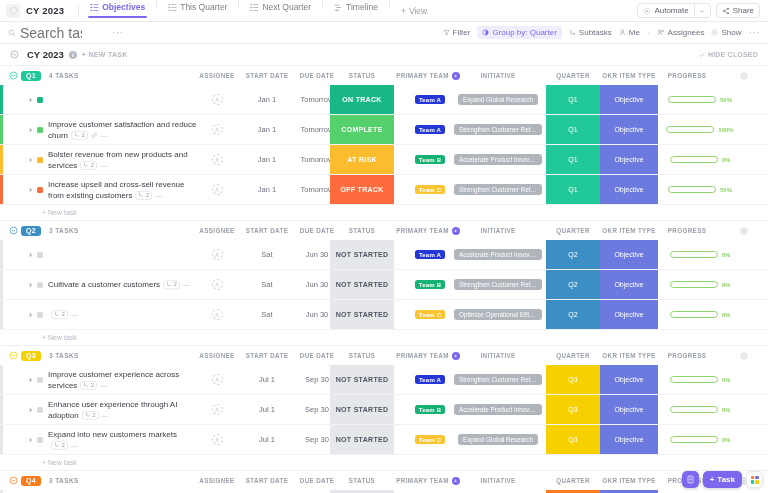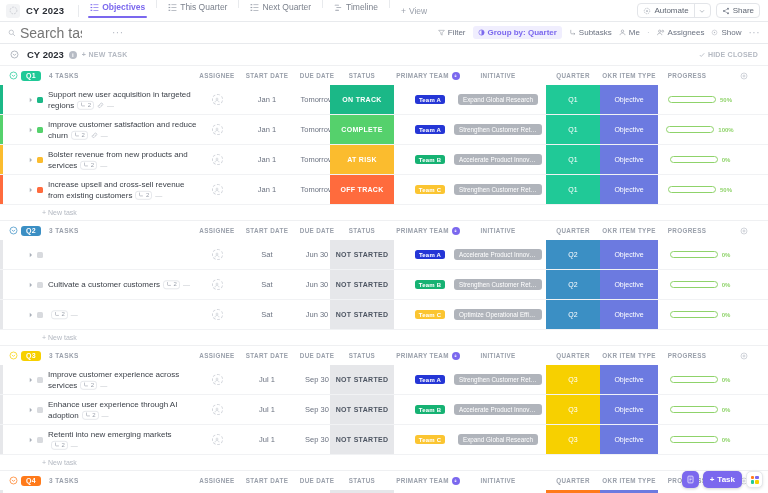--- a/index.html
+++ b/index.html
@@ -57,21 +57,21 @@
     border:none; outline:none; font-size:14px; color:#60646c; width:62px;
     font-family:"Liberation Sans", sans-serif; background:transparent;
   }
   .dots { color:#b4b9c2; font-size:10px; letter-spacing:.5px; cursor:pointer; }
   .fb-right { margin-left:auto; display:flex; align-items:center; gap:7px; }
   .fb-item {
     display:flex; align-items:center; gap:3px; font-size:8px; color:#6b7280;
     white-space:nowrap; cursor:pointer;
   }
   .fb-item.chip {
-    background:#f0eefe; color:#7b68ee; border-radius:3px; padding:2px 5px; font-weight:bold;justify-content:center;
+    background:#f0eefe; color:#7b68ee; border-radius:3px; padding:2px 5px; font-weight:normal;justify-content:center;
   }
   .fb-sep { color:#c9ccd2; font-size:8px; }
 
   
   .listwrap {
     position:absolute; top:44px; left:0; right:0; bottom:0; overflow:hidden; background:#fff;
   }
   .proj-head {
     height:22px; display:flex; align-items:center; padding:0 10px; gap:5px;
     border-bottom:1px solid #eff0f2;
@@ -382,21 +382,63 @@
                 </svg>
               </div>
             </div>
           </div>
           <div class="row">
             <div class="rowbar" style="background:#1bb887"></div>
             <svg class="expand" viewBox="0 0 12 12">
               <path d="M3.5 1.5 L8 6 L3.5 10.5" fill="#a8aeb8"></path>
             </svg>
             <div class="statusdot" style="background:#1bb887"></div>
-            <div class="tname"><span>Support new user acquisition in targeted regions</span><span class="meta">
+            <div class="cell" style="left:196px;width:42px">
+              <div class="avatar-ph">
+                <svg width="6" height="6" viewBox="0 0 16 16">
+                  <circle cx="8" cy="5.5" r="2.6" fill="none" stroke="#c3c7ce" stroke-width="1.6"></circle>
+                  <path d="M2.8 14c0-2.9 2.3-4.6 5.2-4.6s5.2 1.7 5.2 4.6" fill="none" stroke="#c3c7ce" stroke-width="1.6"></path>
+                </svg>
+              </div>
+            </div>
+            <div class="cell" style="left:238px;width:58px">
+              <span>Jan 1</span>
+            </div>
+            <div class="cell" style="left:288px;width:58px">
+              <span>Tomorrow</span>
+            </div>
+            <div class="cell status-cell" style="left:330px;width:64px;background:#1bb887;color:#ffffff">
+              <span>ON TRACK</span>
+            </div>
+            <div class="cell" style="left:396px;width:68px">
+              <span class="team-chip" style="background:#2536d6">Team A</span>
+            </div>
+            <div class="cell" style="left:450px;width:96px">
+              <span class="init-chip">Expand Global Research</span>
+            </div>
+            <div class="cell qtr-cell" style="left:546px;width:54px;background:#20c997">
+              <span>Q1</span>
+            </div>
+            <div class="cell okr-cell" style="left:600px;width:58px;background:#6c7ae0">
+              <span>Objective</span>
+            </div>
+            <div class="cell" style="left:658px;width:84px">
+              <span class="prog-wrap">
+                <span class="prog-track"><span class="prog-fill" style="width:50%"></span></span>
+                <span class="prog-label">50%</span>
+              </span>
+            </div>
+          </div>
+          <div class="row">
+            <div class="rowbar" style="background:#55d16c"></div>
+            <svg class="expand" viewBox="0 0 12 12">
+              <path d="M3.5 1.5 L8 6 L3.5 10.5" fill="#a8aeb8"></path>
+            </svg>
+            <div class="statusdot" style="background:#55d16c"></div>
+            <div class="tname"><span>Improve customer satisfaction and reduce churn</span><span class="meta">
                 <span class="sub-chip">
                   <svg width="6" height="6" viewBox="0 0 16 16">
                     <path d="M4 2v7a2 2 0 0 0 2 2h7" fill="none" stroke="#9aa0ab" stroke-width="1.6"></path>
                   </svg>
                   <span>2</span>
                 </span>
                 <span class="link-chip">
                   <svg width="7" height="7" viewBox="0 0 16 16">
                     <path d="M6.5 9.5a3 3 0 0 1 0-4l2-2a3 3 0 0 1 4.2 4.2l-1 1" fill="none" stroke="#b4b9c2" stroke-width="1.4"></path>
                     <path d="M9.5 6.5a3 3 0 0 1 0 4l-2 2a3 3 0 0 1-4.2-4.2l1-1" fill="none" stroke="#b4b9c2" stroke-width="1.4"></path>
@@ -411,106 +453,100 @@
                   <path d="M2.8 14c0-2.9 2.3-4.6 5.2-4.6s5.2 1.7 5.2 4.6" fill="none" stroke="#c3c7ce" stroke-width="1.6"></path>
                 </svg>
               </div>
             </div>
             <div class="cell" style="left:238px;width:58px">
               <span>Jan 1</span>
             </div>
             <div class="cell" style="left:288px;width:58px">
               <span>Tomorrow</span>
             </div>
-            <div class="cell status-cell" style="left:330px;width:64px;background:#1bb887;color:#ffffff">
-              <span>ON TRACK</span>
+            <div class="cell status-cell" style="left:330px;width:64px;background:#55d16c;color:#ffffff">
+              <span>COMPLETE</span>
             </div>
             <div class="cell" style="left:396px;width:68px">
               <span class="team-chip" style="background:#2536d6">Team A</span>
             </div>
             <div class="cell" style="left:450px;width:96px">
-              <span class="init-chip">Expand Global Research</span>
+              <span class="init-chip">Strengthen Customer Retenti...</span>
             </div>
             <div class="cell qtr-cell" style="left:546px;width:54px;background:#20c997">
               <span>Q1</span>
             </div>
             <div class="cell okr-cell" style="left:600px;width:58px;background:#6c7ae0">
               <span>Objective</span>
             </div>
             <div class="cell" style="left:658px;width:84px">
               <span class="prog-wrap">
-                <span class="prog-track"><span class="prog-fill" style="width:50%"></span></span>
-                <span class="prog-label">50%</span>
+                <span class="prog-track"><span class="prog-fill" style="width:100%"></span></span>
+                <span class="prog-label">100%</span>
               </span>
             </div>
           </div>
           <div class="row">
-            <div class="rowbar" style="background:#55d16c"></div>
+            <div class="rowbar" style="background:#fbbc2e"></div>
             <svg class="expand" viewBox="0 0 12 12">
               <path d="M3.5 1.5 L8 6 L3.5 10.5" fill="#a8aeb8"></path>
             </svg>
-            <div class="statusdot" style="background:#55d16c"></div>
-            <div class="tname"><span>Improve customer satisfaction and reduce churn</span><span class="meta">
+            <div class="statusdot" style="background:#fbbc2e"></div>
+            <div class="tname"><span>Bolster revenue from new products and services</span><span class="meta">
                 <span class="sub-chip">
                   <svg width="6" height="6" viewBox="0 0 16 16">
                     <path d="M4 2v7a2 2 0 0 0 2 2h7" fill="none" stroke="#9aa0ab" stroke-width="1.6"></path>
                   </svg>
                   <span>2</span>
-                </span>
-                <span class="link-chip">
-                  <svg width="7" height="7" viewBox="0 0 16 16">
-                    <path d="M6.5 9.5a3 3 0 0 1 0-4l2-2a3 3 0 0 1 4.2 4.2l-1 1" fill="none" stroke="#b4b9c2" stroke-width="1.4"></path>
-                    <path d="M9.5 6.5a3 3 0 0 1 0 4l-2 2a3 3 0 0 1-4.2-4.2l1-1" fill="none" stroke="#b4b9c2" stroke-width="1.4"></path>
-                  </svg>
                 </span>
                 <span class="dash">—</span>
               </span></div>
             <div class="cell" style="left:196px;width:42px">
               <div class="avatar-ph">
                 <svg width="6" height="6" viewBox="0 0 16 16">
                   <circle cx="8" cy="5.5" r="2.6" fill="none" stroke="#c3c7ce" stroke-width="1.6"></circle>
                   <path d="M2.8 14c0-2.9 2.3-4.6 5.2-4.6s5.2 1.7 5.2 4.6" fill="none" stroke="#c3c7ce" stroke-width="1.6"></path>
                 </svg>
               </div>
             </div>
             <div class="cell" style="left:238px;width:58px">
               <span>Jan 1</span>
             </div>
             <div class="cell" style="left:288px;width:58px">
               <span>Tomorrow</span>
             </div>
-            <div class="cell status-cell" style="left:330px;width:64px;background:#55d16c;color:#ffffff">
-              <span>COMPLETE</span>
+            <div class="cell status-cell" style="left:330px;width:64px;background:#fbbc2e;color:#ffffff">
+              <span>AT RISK</span>
             </div>
             <div class="cell" style="left:396px;width:68px">
-              <span class="team-chip" style="background:#2536d6">Team A</span>
+              <span class="team-chip" style="background:#16b273">Team B</span>
             </div>
             <div class="cell" style="left:450px;width:96px">
-              <span class="init-chip">Strengthen Customer Retenti...</span>
+              <span class="init-chip">Accelerate Product Innovation</span>
             </div>
             <div class="cell qtr-cell" style="left:546px;width:54px;background:#20c997">
               <span>Q1</span>
             </div>
             <div class="cell okr-cell" style="left:600px;width:58px;background:#6c7ae0">
               <span>Objective</span>
             </div>
             <div class="cell" style="left:658px;width:84px">
               <span class="prog-wrap">
-                <span class="prog-track"><span class="prog-fill" style="width:100%"></span></span>
-                <span class="prog-label">100%</span>
+                <span class="prog-track"><span class="prog-fill" style="width:0%"></span></span>
+                <span class="prog-label">0%</span>
               </span>
             </div>
           </div>
           <div class="row">
-            <div class="rowbar" style="background:#fbbc2e"></div>
+            <div class="rowbar" style="background:#ff6b3d"></div>
             <svg class="expand" viewBox="0 0 12 12">
               <path d="M3.5 1.5 L8 6 L3.5 10.5" fill="#a8aeb8"></path>
             </svg>
-            <div class="statusdot" style="background:#fbbc2e"></div>
-            <div class="tname"><span>Bolster revenue from new products and services</span><span class="meta">
+            <div class="statusdot" style="background:#ff6b3d"></div>
+            <div class="tname"><span>Increase upsell and cross-sell revenue from existing customers</span><span class="meta">
                 <span class="sub-chip">
                   <svg width="6" height="6" viewBox="0 0 16 16">
                     <path d="M4 2v7a2 2 0 0 0 2 2h7" fill="none" stroke="#9aa0ab" stroke-width="1.6"></path>
                   </svg>
                   <span>2</span>
                 </span>
                 <span class="dash">—</span>
               </span></div>
             <div class="cell" style="left:196px;width:42px">
               <div class="avatar-ph">
@@ -519,104 +555,252 @@
                   <path d="M2.8 14c0-2.9 2.3-4.6 5.2-4.6s5.2 1.7 5.2 4.6" fill="none" stroke="#c3c7ce" stroke-width="1.6"></path>
                 </svg>
               </div>
             </div>
             <div class="cell" style="left:238px;width:58px">
               <span>Jan 1</span>
             </div>
             <div class="cell" style="left:288px;width:58px">
               <span>Tomorrow</span>
             </div>
-            <div class="cell status-cell" style="left:330px;width:64px;background:#fbbc2e;color:#ffffff">
-              <span>AT RISK</span>
+            <div class="cell status-cell" style="left:330px;width:64px;background:#ff6b3d;color:#ffffff">
+              <span>OFF TRACK</span>
             </div>
             <div class="cell" style="left:396px;width:68px">
-              <span class="team-chip" style="background:#16b273">Team B</span>
+              <span class="team-chip" style="background:#fbc531">Team C</span>
+            </div>
+            <div class="cell" style="left:450px;width:96px">
+              <span class="init-chip">Strengthen Customer Retenti...</span>
+            </div>
+            <div class="cell qtr-cell" style="left:546px;width:54px;background:#20c997">
+              <span>Q1</span>
+            </div>
+            <div class="cell okr-cell" style="left:600px;width:58px;background:#6c7ae0">
+              <span>Objective</span>
+            </div>
+            <div class="cell" style="left:658px;width:84px">
+              <span class="prog-wrap">
+                <span class="prog-track"><span class="prog-fill" style="width:50%"></span></span>
+                <span class="prog-label">50%</span>
+              </span>
+            </div>
+          </div>
+          <div class="newtask-row">
+            <span>+ New task</span>
+          </div>
+        </div>
+        <div class="group">
+          <div class="grp-head">
+            <svg class="chev" viewBox="0 0 16 16">
+              <circle cx="8" cy="8" r="6.2" fill="none" stroke="#3b8fc4" stroke-width="1.3"></circle>
+              <path d="M5.2 6.8 L8 9.6 L10.8 6.8" fill="none" stroke="#3b8fc4" stroke-width="1.3"></path>
+            </svg>
+            <span class="grp-badge" style="background:#3b8fc4">Q2</span>
+            <span class="grp-count">3 TASKS</span>
+            <div class="hdr-cells">
+              <div class="hdr-cell" style="left:196px;width:42px">
+                <span>ASSIGNEE</span>
+              </div>
+              <div class="hdr-cell" style="left:238px;width:58px">
+                <span>START DATE</span>
+              </div>
+              <div class="hdr-cell" style="left:288px;width:58px">
+                <span>DUE DATE</span>
+              </div>
+              <div class="hdr-cell" style="left:330px;width:64px">
+                <span>STATUS</span>
+              </div>
+              <div class="hdr-cell" style="left:392px;width:72px">
+                <span>PRIMARY TEAM</span>
+                <span class="teamdot">
+                  <svg width="5" height="5" viewBox="0 0 12 12">
+                    <circle cx="6" cy="6" r="5" fill="#7b68ee"></circle>
+                    <path d="M4 6.2h4v3h-4z" fill="#fff"></path>
+                    <path d="M4.9 6.2V5a1.1 1.1 0 0 1 2.2 0v1.2" fill="none" stroke="#fff" stroke-width=".9"></path>
+                  </svg>
+                </span>
+              </div>
+              <div class="hdr-cell" style="left:450px;width:96px">
+                <span>INITIATIVE</span>
+              </div>
+              <div class="hdr-cell" style="left:546px;width:54px">
+                <span>QUARTER</span>
+              </div>
+              <div class="hdr-cell" style="left:600px;width:58px">
+                <span>OKR ITEM TYPE</span>
+              </div>
+              <div class="hdr-cell" style="left:652px;width:70px">
+                <span>PROGRESS</span>
+              </div>
+              <div class="hdr-cell" style="left:735px;width:18px">
+                <svg width="8" height="8" viewBox="0 0 16 16">
+                  <circle cx="8" cy="8" r="6" fill="none" stroke="#b4b9c2" stroke-width="1.2"></circle>
+                  <path d="M8 5v6M5 8h6" stroke="#b4b9c2" stroke-width="1.2"></path>
+                </svg>
+              </div>
+            </div>
+          </div>
+          <div class="row">
+            <div class="rowbar" style="background:#e6e7ea"></div>
+            <svg class="expand" viewBox="0 0 12 12">
+              <path d="M3.5 1.5 L8 6 L3.5 10.5" fill="#a8aeb8"></path>
+            </svg>
+            <div class="statusdot" style="background:#d8dade"></div>
+            <div class="cell" style="left:196px;width:42px">
+              <div class="avatar-ph">
+                <svg width="6" height="6" viewBox="0 0 16 16">
+                  <circle cx="8" cy="5.5" r="2.6" fill="none" stroke="#c3c7ce" stroke-width="1.6"></circle>
+                  <path d="M2.8 14c0-2.9 2.3-4.6 5.2-4.6s5.2 1.7 5.2 4.6" fill="none" stroke="#c3c7ce" stroke-width="1.6"></path>
+                </svg>
+              </div>
+            </div>
+            <div class="cell" style="left:238px;width:58px">
+              <span>Sat</span>
+            </div>
+            <div class="cell" style="left:288px;width:58px">
+              <span>Jun 30</span>
+            </div>
+            <div class="cell status-cell" style="left:330px;width:64px;background:#e6e7ea;color:#4d5562">
+              <span>NOT STARTED</span>
+            </div>
+            <div class="cell" style="left:396px;width:68px">
+              <span class="team-chip" style="background:#2536d6">Team A</span>
             </div>
             <div class="cell" style="left:450px;width:96px">
               <span class="init-chip">Accelerate Product Innovation</span>
             </div>
-            <div class="cell qtr-cell" style="left:546px;width:54px;background:#20c997">
-              <span>Q1</span>
+            <div class="cell qtr-cell" style="left:546px;width:54px;background:#3b8fc4">
+              <span>Q2</span>
             </div>
             <div class="cell okr-cell" style="left:600px;width:58px;background:#6c7ae0">
               <span>Objective</span>
             </div>
             <div class="cell" style="left:658px;width:84px">
               <span class="prog-wrap">
                 <span class="prog-track"><span class="prog-fill" style="width:0%"></span></span>
                 <span class="prog-label">0%</span>
               </span>
             </div>
           </div>
           <div class="row">
-            <div class="rowbar" style="background:#ff6b3d"></div>
+            <div class="rowbar" style="background:#e6e7ea"></div>
             <svg class="expand" viewBox="0 0 12 12">
               <path d="M3.5 1.5 L8 6 L3.5 10.5" fill="#a8aeb8"></path>
             </svg>
-            <div class="statusdot" style="background:#ff6b3d"></div>
-            <div class="tname"><span>Increase upsell and cross-sell revenue from existing customers</span><span class="meta">
+            <div class="statusdot" style="background:#d8dade"></div>
+            <div class="tname"><span>Cultivate a customer customers</span><span class="meta">
                 <span class="sub-chip">
                   <svg width="6" height="6" viewBox="0 0 16 16">
                     <path d="M4 2v7a2 2 0 0 0 2 2h7" fill="none" stroke="#9aa0ab" stroke-width="1.6"></path>
                   </svg>
                   <span>2</span>
                 </span>
                 <span class="dash">—</span>
               </span></div>
             <div class="cell" style="left:196px;width:42px">
               <div class="avatar-ph">
                 <svg width="6" height="6" viewBox="0 0 16 16">
                   <circle cx="8" cy="5.5" r="2.6" fill="none" stroke="#c3c7ce" stroke-width="1.6"></circle>
                   <path d="M2.8 14c0-2.9 2.3-4.6 5.2-4.6s5.2 1.7 5.2 4.6" fill="none" stroke="#c3c7ce" stroke-width="1.6"></path>
                 </svg>
               </div>
             </div>
             <div class="cell" style="left:238px;width:58px">
-              <span>Jan 1</span>
+              <span>Sat</span>
             </div>
             <div class="cell" style="left:288px;width:58px">
-              <span>Tomorrow</span>
-            </div>
-            <div class="cell status-cell" style="left:330px;width:64px;background:#ff6b3d;color:#ffffff">
-              <span>OFF TRACK</span>
+              <span>Jun 30</span>
+            </div>
+            <div class="cell status-cell" style="left:330px;width:64px;background:#e6e7ea;color:#4d5562">
+              <span>NOT STARTED</span>
+            </div>
+            <div class="cell" style="left:396px;width:68px">
+              <span class="team-chip" style="background:#16b273">Team B</span>
+            </div>
+            <div class="cell" style="left:450px;width:96px">
+              <span class="init-chip">Strengthen Customer Retenti...</span>
+            </div>
+            <div class="cell qtr-cell" style="left:546px;width:54px;background:#3b8fc4">
+              <span>Q2</span>
+            </div>
+            <div class="cell okr-cell" style="left:600px;width:58px;background:#6c7ae0">
+              <span>Objective</span>
+            </div>
+            <div class="cell" style="left:658px;width:84px">
+              <span class="prog-wrap">
+                <span class="prog-track"><span class="prog-fill" style="width:0%"></span></span>
+                <span class="prog-label">0%</span>
+              </span>
+            </div>
+          </div>
+          <div class="row">
+            <div class="rowbar" style="background:#e6e7ea"></div>
+            <svg class="expand" viewBox="0 0 12 12">
+              <path d="M3.5 1.5 L8 6 L3.5 10.5" fill="#a8aeb8"></path>
+            </svg>
+            <div class="statusdot" style="background:#d8dade"></div>
+            <div class="tname"><span class="meta">
+                <span class="sub-chip">
+                  <svg width="6" height="6" viewBox="0 0 16 16">
+                    <path d="M4 2v7a2 2 0 0 0 2 2h7" fill="none" stroke="#9aa0ab" stroke-width="1.6"></path>
+                  </svg>
+                  <span>2</span>
+                </span>
+                <span class="dash">—</span>
+              </span></div>
+            <div class="cell" style="left:196px;width:42px">
+              <div class="avatar-ph">
+                <svg width="6" height="6" viewBox="0 0 16 16">
+                  <circle cx="8" cy="5.5" r="2.6" fill="none" stroke="#c3c7ce" stroke-width="1.6"></circle>
+                  <path d="M2.8 14c0-2.9 2.3-4.6 5.2-4.6s5.2 1.7 5.2 4.6" fill="none" stroke="#c3c7ce" stroke-width="1.6"></path>
+                </svg>
+              </div>
+            </div>
+            <div class="cell" style="left:238px;width:58px">
+              <span>Sat</span>
+            </div>
+            <div class="cell" style="left:288px;width:58px">
+              <span>Jun 30</span>
+            </div>
+            <div class="cell status-cell" style="left:330px;width:64px;background:#e6e7ea;color:#4d5562">
+              <span>NOT STARTED</span>
             </div>
             <div class="cell" style="left:396px;width:68px">
               <span class="team-chip" style="background:#fbc531">Team C</span>
             </div>
             <div class="cell" style="left:450px;width:96px">
-              <span class="init-chip">Strengthen Customer Retenti...</span>
-            </div>
-            <div class="cell qtr-cell" style="left:546px;width:54px;background:#20c997">
-              <span>Q1</span>
+              <span class="init-chip">Optimize Operational Efficien...</span>
+            </div>
+            <div class="cell qtr-cell" style="left:546px;width:54px;background:#3b8fc4">
+              <span>Q2</span>
             </div>
             <div class="cell okr-cell" style="left:600px;width:58px;background:#6c7ae0">
               <span>Objective</span>
             </div>
             <div class="cell" style="left:658px;width:84px">
               <span class="prog-wrap">
-                <span class="prog-track"><span class="prog-fill" style="width:50%"></span></span>
-                <span class="prog-label">50%</span>
+                <span class="prog-track"><span class="prog-fill" style="width:0%"></span></span>
+                <span class="prog-label">0%</span>
               </span>
             </div>
           </div>
           <div class="newtask-row">
             <span>+ New task</span>
           </div>
         </div>
         <div class="group">
           <div class="grp-head">
             <svg class="chev" viewBox="0 0 16 16">
-              <circle cx="8" cy="8" r="6.2" fill="none" stroke="#3b8fc4" stroke-width="1.3"></circle>
-              <path d="M5.2 6.8 L8 9.6 L10.8 6.8" fill="none" stroke="#3b8fc4" stroke-width="1.3"></path>
-            </svg>
-            <span class="grp-badge" style="background:#3b8fc4">Q2</span>
+              <circle cx="8" cy="8" r="6.2" fill="none" stroke="#f7d000" stroke-width="1.3"></circle>
+              <path d="M5.2 6.8 L8 9.6 L10.8 6.8" fill="none" stroke="#f7d000" stroke-width="1.3"></path>
+            </svg>
+            <span class="grp-badge" style="background:#f7d000">Q3</span>
             <span class="grp-count">3 TASKS</span>
             <div class="hdr-cells">
               <div class="hdr-cell" style="left:196px;width:42px">
                 <span>ASSIGNEE</span>
               </div>
               <div class="hdr-cell" style="left:238px;width:58px">
                 <span>START DATE</span>
               </div>
               <div class="hdr-cell" style="left:288px;width:58px">
                 <span>DUE DATE</span>
@@ -653,322 +837,123 @@
                 </svg>
               </div>
             </div>
           </div>
           <div class="row">
             <div class="rowbar" style="background:#e6e7ea"></div>
             <svg class="expand" viewBox="0 0 12 12">
               <path d="M3.5 1.5 L8 6 L3.5 10.5" fill="#a8aeb8"></path>
             </svg>
             <div class="statusdot" style="background:#d8dade"></div>
-            <div class="cell" style="left:196px;width:42px">
-              <div class="avatar-ph">
-                <svg width="6" height="6" viewBox="0 0 16 16">
-                  <circle cx="8" cy="5.5" r="2.6" fill="none" stroke="#c3c7ce" stroke-width="1.6"></circle>
-                  <path d="M2.8 14c0-2.9 2.3-4.6 5.2-4.6s5.2 1.7 5.2 4.6" fill="none" stroke="#c3c7ce" stroke-width="1.6"></path>
-                </svg>
-              </div>
-            </div>
-            <div class="cell" style="left:238px;width:58px">
-              <span>Sat</span>
-            </div>
-            <div class="cell" style="left:288px;width:58px">
-              <span>Jun 30</span>
-            </div>
-            <div class="cell status-cell" style="left:330px;width:64px;background:#e6e7ea;color:#4d5562">
-              <span>NOT STARTED</span>
-            </div>
-            <div class="cell" style="left:396px;width:68px">
-              <span class="team-chip" style="background:#2536d6">Team A</span>
-            </div>
-            <div class="cell" style="left:450px;width:96px">
-              <span class="init-chip">Accelerate Product Innovation</span>
-            </div>
-            <div class="cell qtr-cell" style="left:546px;width:54px;background:#3b8fc4">
-              <span>Q2</span>
-            </div>
-            <div class="cell okr-cell" style="left:600px;width:58px;background:#6c7ae0">
-              <span>Objective</span>
-            </div>
-            <div class="cell" style="left:658px;width:84px">
-              <span class="prog-wrap">
-                <span class="prog-track"><span class="prog-fill" style="width:0%"></span></span>
-                <span class="prog-label">0%</span>
-              </span>
-            </div>
-          </div>
-          <div class="row">
-            <div class="rowbar" style="background:#e6e7ea"></div>
-            <svg class="expand" viewBox="0 0 12 12">
-              <path d="M3.5 1.5 L8 6 L3.5 10.5" fill="#a8aeb8"></path>
-            </svg>
-            <div class="statusdot" style="background:#d8dade"></div>
-            <div class="tname"><span>Cultivate a customer customers</span><span class="meta">
+            <div class="tname"><span>Improve customer experience across services</span><span class="meta">
                 <span class="sub-chip">
                   <svg width="6" height="6" viewBox="0 0 16 16">
                     <path d="M4 2v7a2 2 0 0 0 2 2h7" fill="none" stroke="#9aa0ab" stroke-width="1.6"></path>
                   </svg>
                   <span>2</span>
                 </span>
                 <span class="dash">—</span>
               </span></div>
             <div class="cell" style="left:196px;width:42px">
               <div class="avatar-ph">
                 <svg width="6" height="6" viewBox="0 0 16 16">
                   <circle cx="8" cy="5.5" r="2.6" fill="none" stroke="#c3c7ce" stroke-width="1.6"></circle>
                   <path d="M2.8 14c0-2.9 2.3-4.6 5.2-4.6s5.2 1.7 5.2 4.6" fill="none" stroke="#c3c7ce" stroke-width="1.6"></path>
                 </svg>
               </div>
             </div>
             <div class="cell" style="left:238px;width:58px">
-              <span>Sat</span>
+              <span>Jul 1</span>
             </div>
             <div class="cell" style="left:288px;width:58px">
-              <span>Jun 30</span>
+              <span>Sep 30</span>
             </div>
             <div class="cell status-cell" style="left:330px;width:64px;background:#e6e7ea;color:#4d5562">
               <span>NOT STARTED</span>
             </div>
             <div class="cell" style="left:396px;width:68px">
-              <span class="team-chip" style="background:#16b273">Team B</span>
+              <span class="team-chip" style="background:#2536d6">Team A</span>
             </div>
             <div class="cell" style="left:450px;width:96px">
               <span class="init-chip">Strengthen Customer Retenti...</span>
             </div>
-            <div class="cell qtr-cell" style="left:546px;width:54px;background:#3b8fc4">
-              <span>Q2</span>
+            <div class="cell qtr-cell" style="left:546px;width:54px;background:#f7d000">
+              <span>Q3</span>
             </div>
             <div class="cell okr-cell" style="left:600px;width:58px;background:#6c7ae0">
               <span>Objective</span>
             </div>
             <div class="cell" style="left:658px;width:84px">
               <span class="prog-wrap">
                 <span class="prog-track"><span class="prog-fill" style="width:0%"></span></span>
                 <span class="prog-label">0%</span>
               </span>
             </div>
           </div>
           <div class="row">
             <div class="rowbar" style="background:#e6e7ea"></div>
             <svg class="expand" viewBox="0 0 12 12">
               <path d="M3.5 1.5 L8 6 L3.5 10.5" fill="#a8aeb8"></path>
             </svg>
             <div class="statusdot" style="background:#d8dade"></div>
-            <div class="tname"><span class="meta">
+            <div class="tname"><span>Enhance user experience through AI adoption</span><span class="meta">
                 <span class="sub-chip">
                   <svg width="6" height="6" viewBox="0 0 16 16">
                     <path d="M4 2v7a2 2 0 0 0 2 2h7" fill="none" stroke="#9aa0ab" stroke-width="1.6"></path>
                   </svg>
                   <span>2</span>
                 </span>
                 <span class="dash">—</span>
               </span></div>
             <div class="cell" style="left:196px;width:42px">
               <div class="avatar-ph">
                 <svg width="6" height="6" viewBox="0 0 16 16">
                   <circle cx="8" cy="5.5" r="2.6" fill="none" stroke="#c3c7ce" stroke-width="1.6"></circle>
                   <path d="M2.8 14c0-2.9 2.3-4.6 5.2-4.6s5.2 1.7 5.2 4.6" fill="none" stroke="#c3c7ce" stroke-width="1.6"></path>
                 </svg>
               </div>
             </div>
             <div class="cell" style="left:238px;width:58px">
-              <span>Sat</span>
+              <span>Jul 1</span>
             </div>
             <div class="cell" style="left:288px;width:58px">
-              <span>Jun 30</span>
+              <span>Sep 30</span>
             </div>
             <div class="cell status-cell" style="left:330px;width:64px;background:#e6e7ea;color:#4d5562">
               <span>NOT STARTED</span>
             </div>
             <div class="cell" style="left:396px;width:68px">
-              <span class="team-chip" style="background:#fbc531">Team C</span>
+              <span class="team-chip" style="background:#16b273">Team B</span>
             </div>
             <div class="cell" style="left:450px;width:96px">
-              <span class="init-chip">Optimize Operational Efficien...</span>
-            </div>
-            <div class="cell qtr-cell" style="left:546px;width:54px;background:#3b8fc4">
-              <span>Q2</span>
+              <span class="init-chip">Accelerate Product Innovation</span>
+            </div>
+            <div class="cell qtr-cell" style="left:546px;width:54px;background:#f7d000">
+              <span>Q3</span>
             </div>
             <div class="cell okr-cell" style="left:600px;width:58px;background:#6c7ae0">
               <span>Objective</span>
             </div>
             <div class="cell" style="left:658px;width:84px">
               <span class="prog-wrap">
                 <span class="prog-track"><span class="prog-fill" style="width:0%"></span></span>
                 <span class="prog-label">0%</span>
               </span>
             </div>
           </div>
-          <div class="newtask-row">
-            <span>+ New task</span>
-          </div>
-        </div>
-        <div class="group">
-          <div class="grp-head">
-            <svg class="chev" viewBox="0 0 16 16">
-              <circle cx="8" cy="8" r="6.2" fill="none" stroke="#f7d000" stroke-width="1.3"></circle>
-              <path d="M5.2 6.8 L8 9.6 L10.8 6.8" fill="none" stroke="#f7d000" stroke-width="1.3"></path>
-            </svg>
-            <span class="grp-badge" style="background:#f7d000">Q3</span>
-            <span class="grp-count">3 TASKS</span>
-            <div class="hdr-cells">
-              <div class="hdr-cell" style="left:196px;width:42px">
-                <span>ASSIGNEE</span>
-              </div>
-              <div class="hdr-cell" style="left:238px;width:58px">
-                <span>START DATE</span>
-              </div>
-              <div class="hdr-cell" style="left:288px;width:58px">
-                <span>DUE DATE</span>
-              </div>
-              <div class="hdr-cell" style="left:330px;width:64px">
-                <span>STATUS</span>
-              </div>
-              <div class="hdr-cell" style="left:392px;width:72px">
-                <span>PRIMARY TEAM</span>
-                <span class="teamdot">
-                  <svg width="5" height="5" viewBox="0 0 12 12">
-                    <circle cx="6" cy="6" r="5" fill="#7b68ee"></circle>
-                    <path d="M4 6.2h4v3h-4z" fill="#fff"></path>
-                    <path d="M4.9 6.2V5a1.1 1.1 0 0 1 2.2 0v1.2" fill="none" stroke="#fff" stroke-width=".9"></path>
-                  </svg>
-                </span>
-              </div>
-              <div class="hdr-cell" style="left:450px;width:96px">
-                <span>INITIATIVE</span>
-              </div>
-              <div class="hdr-cell" style="left:546px;width:54px">
-                <span>QUARTER</span>
-              </div>
-              <div class="hdr-cell" style="left:600px;width:58px">
-                <span>OKR ITEM TYPE</span>
-              </div>
-              <div class="hdr-cell" style="left:652px;width:70px">
-                <span>PROGRESS</span>
-              </div>
-              <div class="hdr-cell" style="left:735px;width:18px">
-                <svg width="8" height="8" viewBox="0 0 16 16">
-                  <circle cx="8" cy="8" r="6" fill="none" stroke="#b4b9c2" stroke-width="1.2"></circle>
-                  <path d="M8 5v6M5 8h6" stroke="#b4b9c2" stroke-width="1.2"></path>
-                </svg>
-              </div>
-            </div>
-          </div>
           <div class="row">
             <div class="rowbar" style="background:#e6e7ea"></div>
             <svg class="expand" viewBox="0 0 12 12">
               <path d="M3.5 1.5 L8 6 L3.5 10.5" fill="#a8aeb8"></path>
             </svg>
             <div class="statusdot" style="background:#d8dade"></div>
-            <div class="tname"><span>Improve customer experience across services</span><span class="meta">
-                <span class="sub-chip">
-                  <svg width="6" height="6" viewBox="0 0 16 16">
-                    <path d="M4 2v7a2 2 0 0 0 2 2h7" fill="none" stroke="#9aa0ab" stroke-width="1.6"></path>
-                  </svg>
-                  <span>2</span>
-                </span>
-                <span class="dash">—</span>
-              </span></div>
-            <div class="cell" style="left:196px;width:42px">
-              <div class="avatar-ph">
-                <svg width="6" height="6" viewBox="0 0 16 16">
-                  <circle cx="8" cy="5.5" r="2.6" fill="none" stroke="#c3c7ce" stroke-width="1.6"></circle>
-                  <path d="M2.8 14c0-2.9 2.3-4.6 5.2-4.6s5.2 1.7 5.2 4.6" fill="none" stroke="#c3c7ce" stroke-width="1.6"></path>
-                </svg>
-              </div>
-            </div>
-            <div class="cell" style="left:238px;width:58px">
-              <span>Jul 1</span>
-            </div>
-            <div class="cell" style="left:288px;width:58px">
-              <span>Sep 30</span>
-            </div>
-            <div class="cell status-cell" style="left:330px;width:64px;background:#e6e7ea;color:#4d5562">
-              <span>NOT STARTED</span>
-            </div>
-            <div class="cell" style="left:396px;width:68px">
-              <span class="team-chip" style="background:#2536d6">Team A</span>
-            </div>
-            <div class="cell" style="left:450px;width:96px">
-              <span class="init-chip">Strengthen Customer Retenti...</span>
-            </div>
-            <div class="cell qtr-cell" style="left:546px;width:54px;background:#f7d000">
-              <span>Q3</span>
-            </div>
-            <div class="cell okr-cell" style="left:600px;width:58px;background:#6c7ae0">
-              <span>Objective</span>
-            </div>
-            <div class="cell" style="left:658px;width:84px">
-              <span class="prog-wrap">
-                <span class="prog-track"><span class="prog-fill" style="width:0%"></span></span>
-                <span class="prog-label">0%</span>
-              </span>
-            </div>
-          </div>
-          <div class="row">
-            <div class="rowbar" style="background:#e6e7ea"></div>
-            <svg class="expand" viewBox="0 0 12 12">
-              <path d="M3.5 1.5 L8 6 L3.5 10.5" fill="#a8aeb8"></path>
-            </svg>
-            <div class="statusdot" style="background:#d8dade"></div>
-            <div class="tname"><span>Enhance user experience through AI adoption</span><span class="meta">
-                <span class="sub-chip">
-                  <svg width="6" height="6" viewBox="0 0 16 16">
-                    <path d="M4 2v7a2 2 0 0 0 2 2h7" fill="none" stroke="#9aa0ab" stroke-width="1.6"></path>
-                  </svg>
-                  <span>2</span>
-                </span>
-                <span class="dash">—</span>
-              </span></div>
-            <div class="cell" style="left:196px;width:42px">
-              <div class="avatar-ph">
-                <svg width="6" height="6" viewBox="0 0 16 16">
-                  <circle cx="8" cy="5.5" r="2.6" fill="none" stroke="#c3c7ce" stroke-width="1.6"></circle>
-                  <path d="M2.8 14c0-2.9 2.3-4.6 5.2-4.6s5.2 1.7 5.2 4.6" fill="none" stroke="#c3c7ce" stroke-width="1.6"></path>
-                </svg>
-              </div>
-            </div>
-            <div class="cell" style="left:238px;width:58px">
-              <span>Jul 1</span>
-            </div>
-            <div class="cell" style="left:288px;width:58px">
-              <span>Sep 30</span>
-            </div>
-            <div class="cell status-cell" style="left:330px;width:64px;background:#e6e7ea;color:#4d5562">
-              <span>NOT STARTED</span>
-            </div>
-            <div class="cell" style="left:396px;width:68px">
-              <span class="team-chip" style="background:#16b273">Team B</span>
-            </div>
-            <div class="cell" style="left:450px;width:96px">
-              <span class="init-chip">Accelerate Product Innovation</span>
-            </div>
-            <div class="cell qtr-cell" style="left:546px;width:54px;background:#f7d000">
-              <span>Q3</span>
-            </div>
-            <div class="cell okr-cell" style="left:600px;width:58px;background:#6c7ae0">
-              <span>Objective</span>
-            </div>
-            <div class="cell" style="left:658px;width:84px">
-              <span class="prog-wrap">
-                <span class="prog-track"><span class="prog-fill" style="width:0%"></span></span>
-                <span class="prog-label">0%</span>
-              </span>
-            </div>
-          </div>
-          <div class="row">
-            <div class="rowbar" style="background:#e6e7ea"></div>
-            <svg class="expand" viewBox="0 0 12 12">
-              <path d="M3.5 1.5 L8 6 L3.5 10.5" fill="#a8aeb8"></path>
-            </svg>
-            <div class="statusdot" style="background:#d8dade"></div>
-            <div class="tname"><span>Retenti into new emerging markets</span><span class="meta">
+            <div class="tname"><span>Expand into new customers markets</span><span class="meta">
                 <span class="sub-chip">
                   <svg width="6" height="6" viewBox="0 0 16 16">
                     <path d="M4 2v7a2 2 0 0 0 2 2h7" fill="none" stroke="#9aa0ab" stroke-width="1.6"></path>
                   </svg>
                   <span>2</span>
                 </span>
                 <span class="dash">—</span>
               </span></div>
             <div class="cell" style="left:196px;width:42px">
               <div class="avatar-ph">

